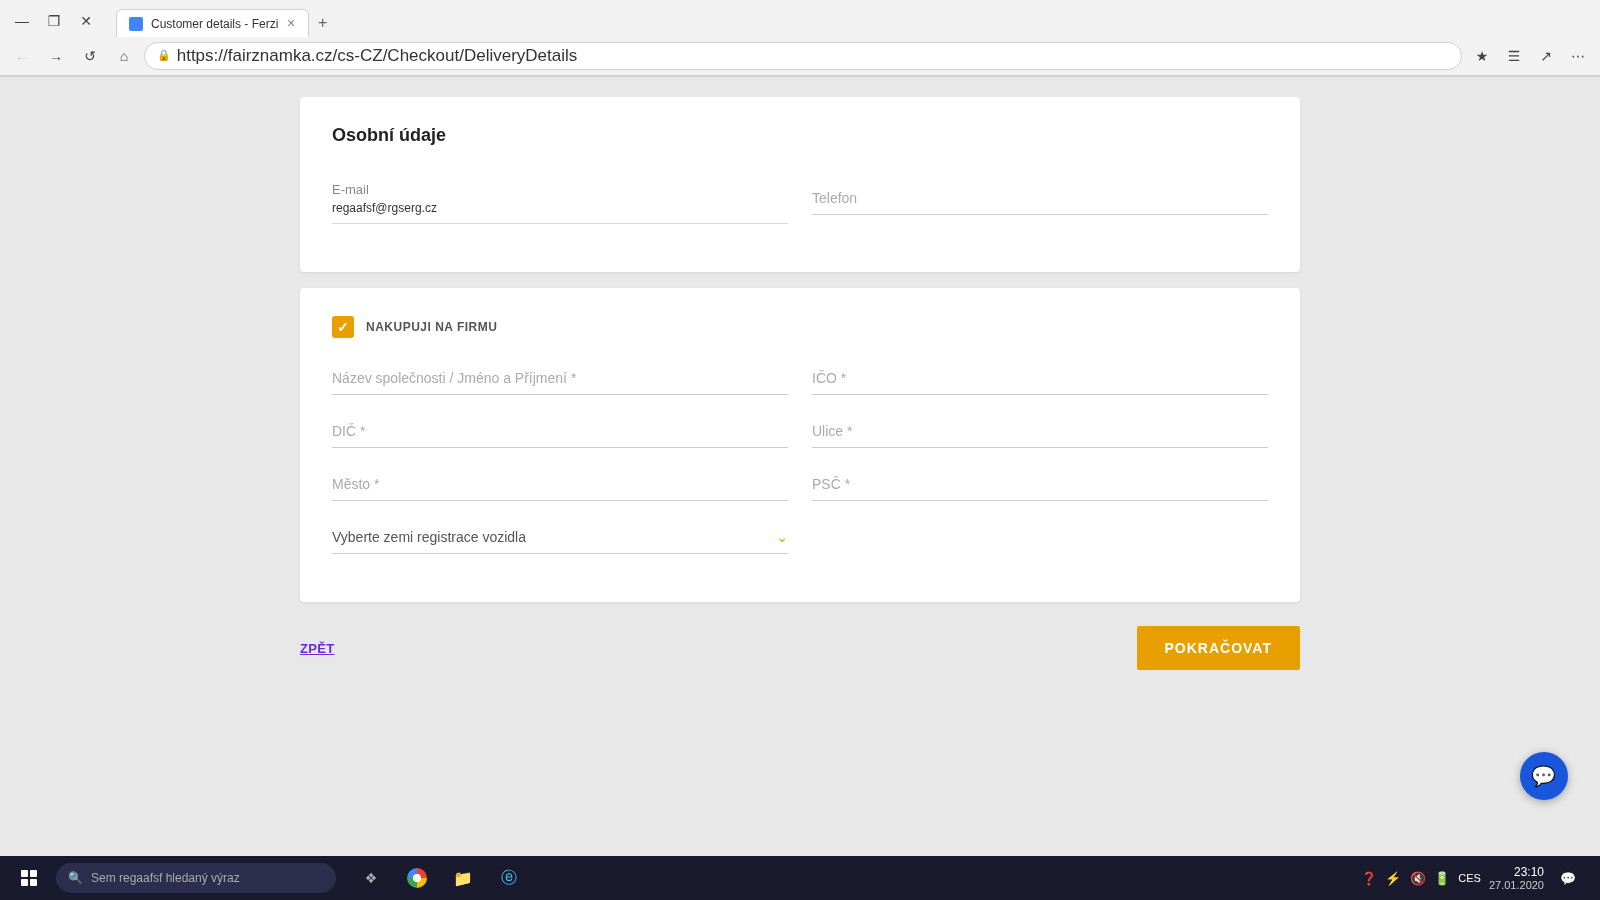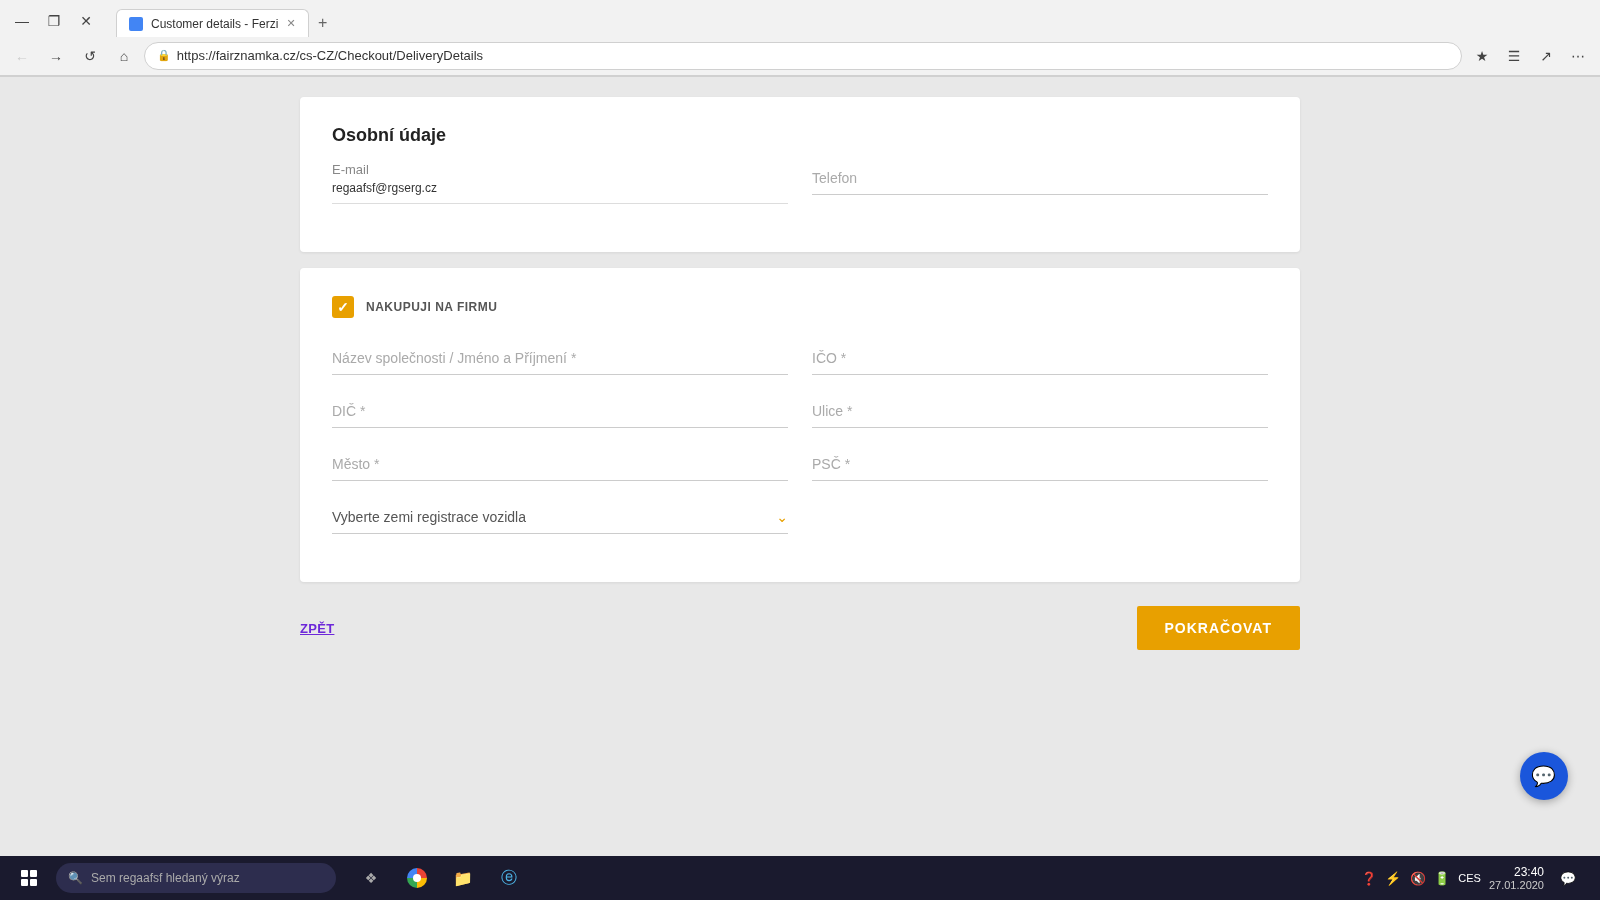--- a/index.html
+++ b/index.html
@@ -122,21 +122,21 @@
     }
 
     .address-lock {
       color: #666;
       font-size: 11px;
     }
 
     .address-text {
       flex: 1;
       color: #333;
-      font-size: 13px;
+      font-size: 17px;
     }
 
     .nav-actions {
       display: flex;
       gap: 4px;
     }
 
     
     .page-content {
       flex: 1;
@@ -154,21 +154,21 @@
       padding: 28px 32px;
       width: 1000px;
       margin-bottom: 16px;
       box-shadow: 0 1px 3px rgba(0,0,0,0.08);
     }
 
     .card-title {
       font-size: 18px;
       font-weight: 600;
       color: #222;
-      margin-bottom: 16px;
+      margin-bottom: 36px;
     }
 
     .form-row {
       display: flex;
       gap: 24px;
       margin-bottom: 20px;
     }
 
     .form-group {
       flex: 1;
@@ -600,20 +600,20 @@
 
   <div class="taskbar-spacer"></div>
 
   <div class="taskbar-tray">
     <span class="tray-icon">❓</span>
     <span class="tray-icon">⚡</span>
     <span class="tray-icon">🔇</span>
     <span class="tray-icon">🔋</span>
     <span class="tray-ces">CES</span>
     <div class="taskbar-clock">
-      <span class="clock-time">23:40</span>
+      <span class="clock-time">23:10</span>
       <span class="clock-date">27.01.2020</span>
     </div>
     <div class="notification-btn">
       <span style="color:#ccc; font-size:13px;">💬</span>
     </div>
   </div>
 </div>
 
 </body></html>

